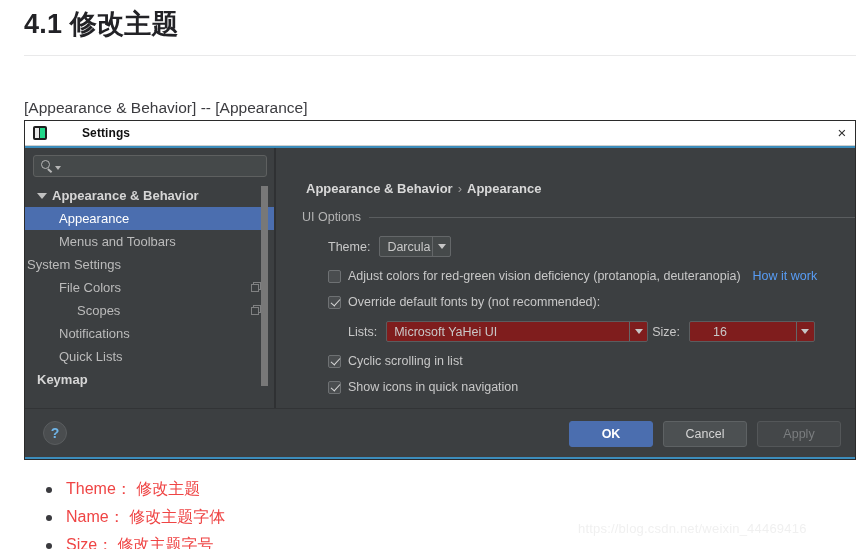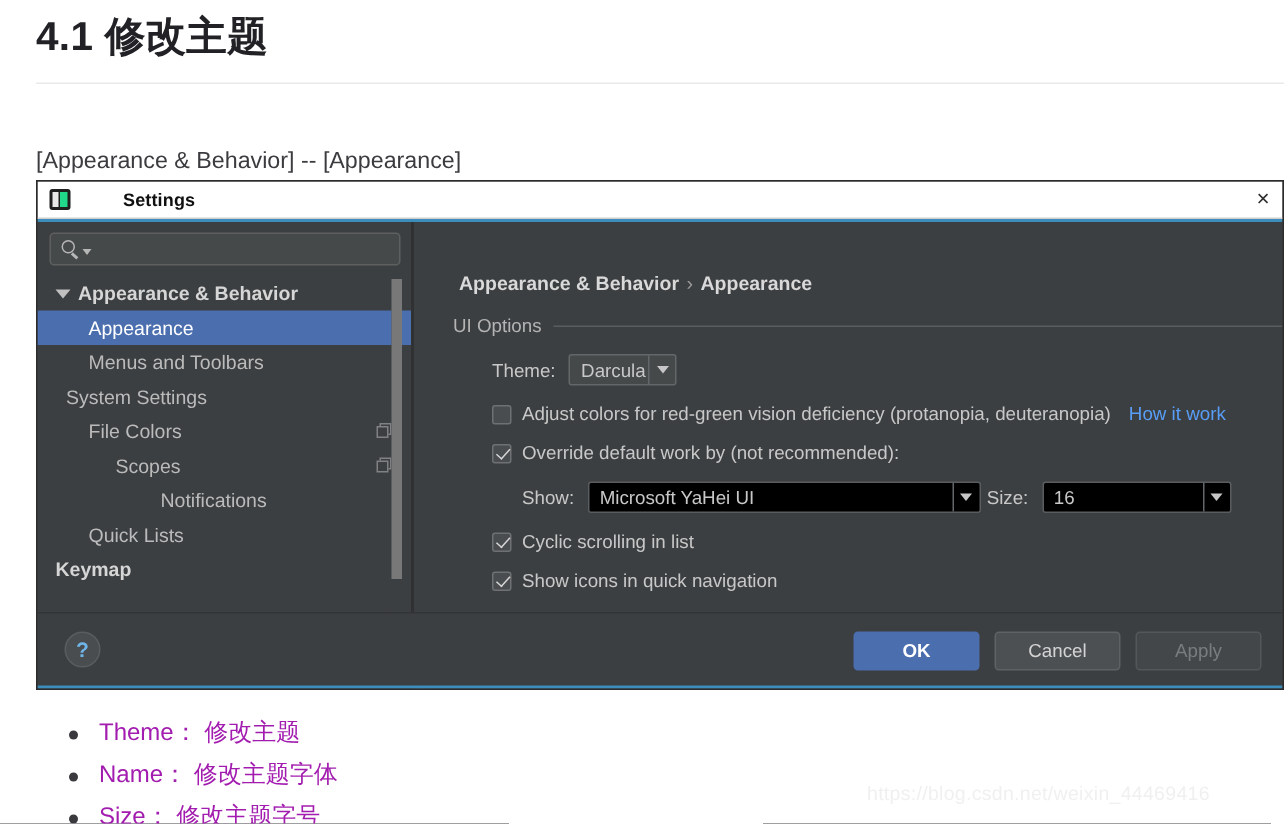--- a/index.html
+++ b/index.html
@@ -145,22 +145,22 @@
   }
   .combo .val{padding:0 7px;font-size:12.5px;color:#c8c8c8;white-space:nowrap;overflow:hidden;flex:1;}
   .combo .arrow{
     width:17px;height:100%;border-left:1px solid #646769;display:flex;align-items:center;justify-content:center;flex:0 0 auto;
   }
   .combo .arrow:after{
     content:"";border-left:4px solid transparent;border-right:4px solid transparent;border-top:5px solid #c6c6c6;
   }
   .combo.theme{width:72px;}
   .combo.name{width:262px;}
-  .combo.size{width:126px;}
-  .combo.plain{border:1px solid #5a5d5f;background:#000000;}
+  .combo.size{width:126px;padding-left:16px;}
+  .combo.plain{border:1px solid #5a5d5f;background:#7f1d1d;}
 
   .hscroll-track{
     position:absolute;left:2px;bottom:8px;right:2px;height:9px;background:#3c3f41;
   }
   .hscroll-thumb{
     position:absolute;left:6px;bottom:8px;width:556px;height:9px;background:#5a5d5f;
   }
   .hs-corner{position:absolute;right:2px;bottom:8px;width:12px;height:9px;background:#4a4d4f;}
 
   
@@ -182,21 +182,21 @@
   .btn.primary{background:#4b6eaf;border-color:#4b6eaf;color:#ffffff;font-weight:bold;}
   .btn.disabled{color:#7a7d7f;border-color:#545759;background:#444749;}
   .foot-accent{position:absolute;left:0;bottom:0;width:100%;height:2px;background:#3c8dbc;}
 
   
   .bullets{position:absolute;left:46px;top:478px;width:500px;}
   .bul{display:flex;align-items:flex-start;margin-bottom:6px;}
   .dot{
     width:6px;height:6px;border-radius:50%;background:#3a3a3e;margin-top:9px;margin-right:14px;flex:0 0 auto;
   }
-  .btxt{font-size:16px;color:#a21caf;line-height:22px;}
+  .btxt{font-size:16px;color:#ef4444;line-height:22px;}
 
   .wm{
     position:absolute;left:578px;top:521px;font-size:13px;color:#f0f0f0;
     letter-spacing:.2px;white-space:nowrap;
   }
 </style>
 </head>
 <body>
 
 <div class="page">
@@ -227,39 +227,39 @@
             <div class="tnode bold" style="padding-left: 12px;">
               <span class="twist down"></span>
               <span class="tlabel">Appearance &amp; Behavior</span>
             </div>
             <div class="tnode sel" style="padding-left: 34px;">
               <span class="tlabel">Appearance</span>
             </div>
             <div class="tnode" style="padding-left: 34px;">
               <span class="tlabel">Menus and Toolbars</span>
             </div>
-            <div class="tnode" style="padding-left: 19px;">
+            <div class="tnode" style="padding-left: 2px;">
               <span class="twist right"></span>
               <span class="tlabel">System Settings</span>
             </div>
             <div class="tnode" style="padding-left: 34px;">
               <span class="tlabel">File Colors</span>
               <span class="tbadge">
                 <i class="a"></i>
                 <i class="b"></i>
               </span>
             </div>
             <div class="tnode" style="padding-left: 34px; margin-left: 18px;">
               <span class="tlabel">Scopes</span>
               <span class="tbadge">
                 <i class="a"></i>
                 <i class="b"></i>
               </span>
             </div>
-            <div class="tnode" style="padding-left: 34px; margin-left: 48px;">
+            <div class="tnode" style="padding-left: 34px;">
               <span class="tlabel">Notifications</span>
             </div>
             <div class="tnode" style="padding-left: 34px;">
               <span class="tlabel">Quick Lists</span>
             </div>
             <div class="tnode bold" style="padding-left: 12px;">
               <span class="tlabel">Keymap</span>
             </div>
           </div>
 
@@ -290,25 +290,25 @@
           </div>
 
           <div class="row ind">
             <span class="cb" id="cb-colorblind"></span>
             <span class="lbl">Adjust colors for red-green vision deficiency (protanopia, deuteranopia)</span>
             <span class="link">How it work</span>
           </div>
 
           <div class="row ind">
             <span class="cb on" id="cb-override"></span>
-            <span class="lbl">Override default work by (not recommended):</span>
+            <span class="lbl">Override default fonts by (not recommended):</span>
           </div>
 
           <div class="row ind2">
-            <span class="fldlabel">Show:</span>
+            <span class="fldlabel">Lists:</span>
             <span class="combo name plain">
               <span class="val">Microsoft YaHei UI</span>
               <span class="arrow"></span>
             </span>
             <span class="fldlabel" style="margin-left:4px">Size:</span>
             <span class="combo size plain">
               <span class="val">16</span>
               <span class="arrow"></span>
             </span>
           </div>

